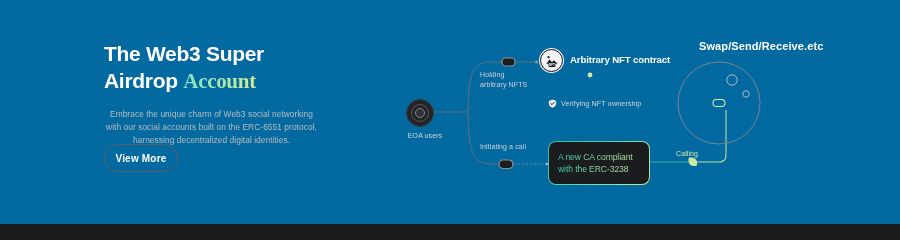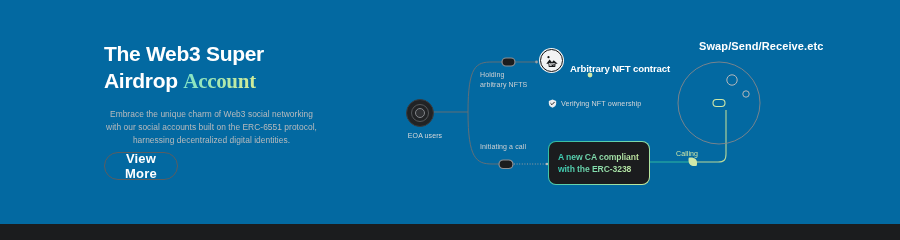--- a/index.html
+++ b/index.html
@@ -48,28 +48,28 @@
     font-size: 8.4px;
     line-height: 13.2px;
     color: #b9bbbd;
     letter-spacing: 0.05px;
     max-width: 215px;
     text-align: center;
   }
   .view-more {
     position: absolute;
     left: 104px;
-    top: 152px;
+    top: 144px;
     width: 74px;
     height: 28px;
     border: 1px solid #5b5d60;
     border-radius: 14px;
     background: transparent;
     color: #ffffff;
-    font-size: 13px;
+    font-size: 10px;
     font-weight: 700;
     font-family: "Liberation Sans", sans-serif;
     cursor: pointer;
     display: flex;
     align-items: center;
     justify-content: center;
     letter-spacing: 0.2px;
   }
 
   
@@ -155,21 +155,20 @@
   .nft-glyph { display:block; }
   .nft-title {
     position: absolute;
     left: 190px;
     top: 54px;
     font-size: 9.6px;
     font-weight: 700;
     color: #ffffff;
     letter-spacing: -0.1px;
     white-space: nowrap;
-    margin-top: 9px;
   }
 
   .lbl-holding { left: 100px; top: 70px; }
   .lbl-initiating { left: 100px; top: 142px; }
 
   
   .verifying {
     position: absolute;
     left: 168px;
     top: 99px;
@@ -201,21 +200,21 @@
     border-radius: 7px;
     background: #1b1c1e;
     display: flex;
     flex-direction: column;
     justify-content: center;
     padding-left: 9px;
     box-sizing: border-box;
   }
   .ca-line {
     font-size: 8.6px;
-    font-weight: 700;
+    font-weight: 400;
     line-height: 12.5px;
     letter-spacing: -0.1px;
     background: linear-gradient(90deg, #37cfb6 0%, #9ee3ab 55%, #d5ec9e 100%);
     -webkit-background-clip: text;
     background-clip: text;
     color: transparent;
     white-space: nowrap;
   }
 
   

